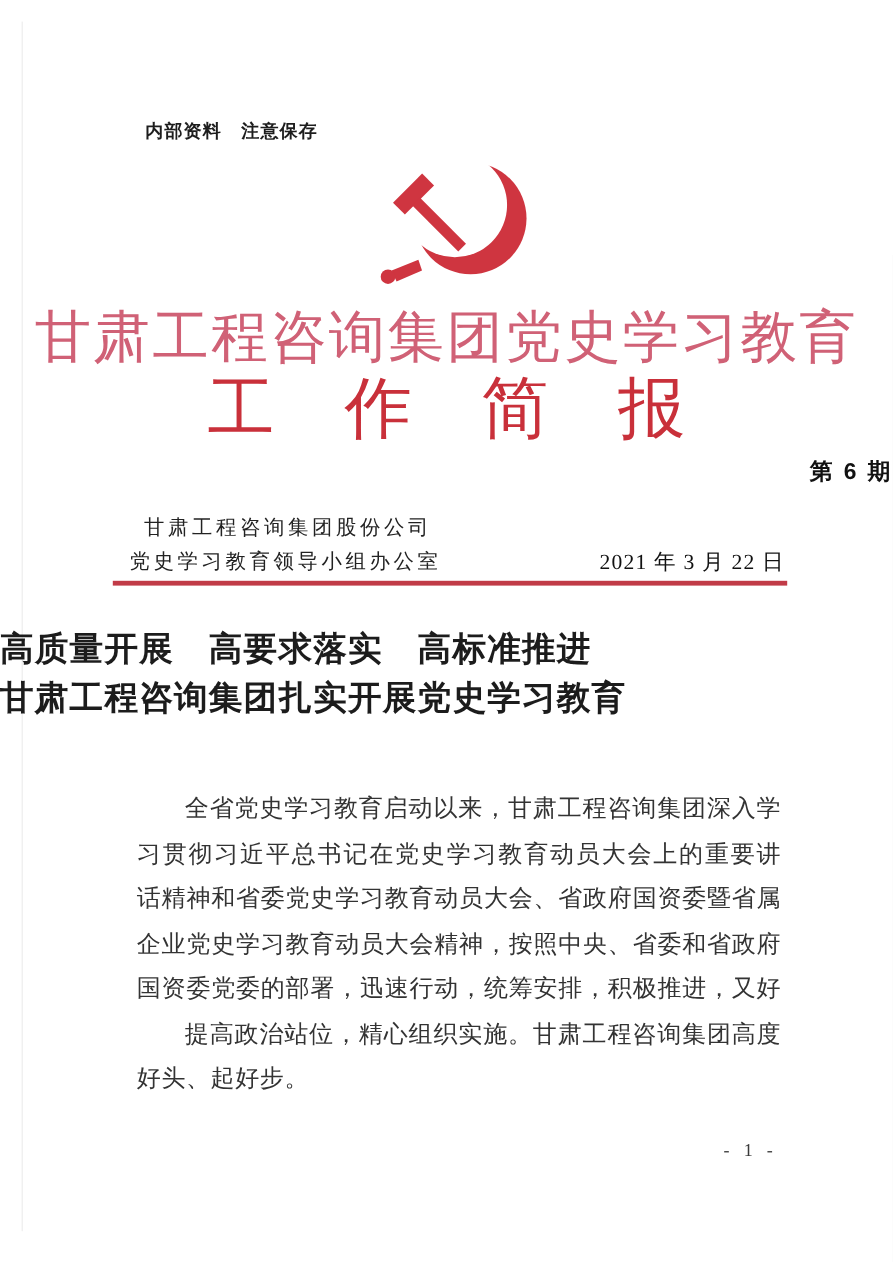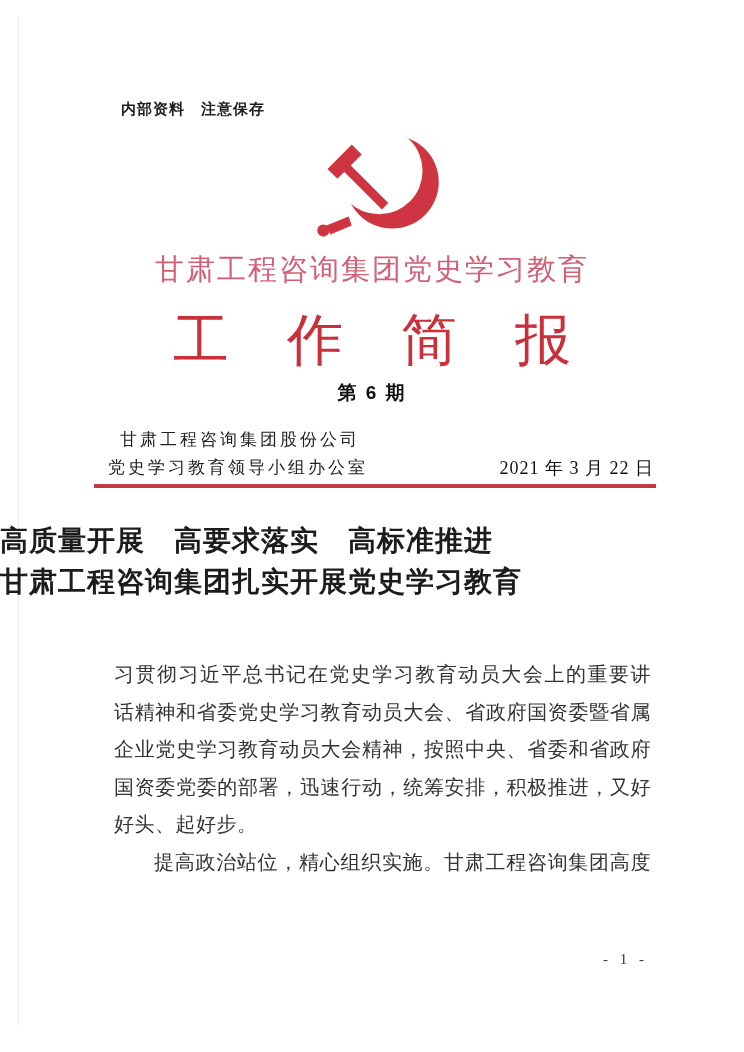--- a/index.html
+++ b/index.html
@@ -23,36 +23,36 @@
     position:absolute; left:121px; top:100px;
     font-family:"Liberation Sans", sans-serif;
     font-weight:bold; font-size:15px; letter-spacing:1px; color:#1d1d1d;
   }
   .emblem {
     position:absolute; left:296px; top:128px; width:162px; height:114px;
   }
   .org-title {
     position:absolute; left:0; right:0; top:250px;
     text-align:center;
-    font-size:29px; letter-spacing:2px; font-weight:500;
+    font-size:47px; letter-spacing:2px; font-weight:500;
     color:var(--title_pink,#d06176);
   }
   .brush-title {
     position:absolute; left:0; right:0; top:303px;
     display:flex; justify-content:center;
   }
   .brush-title span {
     font-size:56px; font-weight:normal;
     letter-spacing:58px; margin-right:-58px;
     color:var(--brush_red,#c9303a);
     font-family:"DejaVu Serif", serif;
   }
   .issue {
     position:absolute; left:0; right:0; top:380px;
-    text-align:center;
+    text-align:right;
     font-family:"Liberation Sans", sans-serif;
     font-weight:bold; font-size:19px; letter-spacing:2px; color:#111;
   }
   .issuer-1 { position:absolute; left:120px; top:428px; font-size:17px; letter-spacing:3px; color:#222; }
   .issuer-2 { position:absolute; left:108px; top:456px; font-size:17px; letter-spacing:3px; color:#222; }
   .issue-date { position:absolute; right:90px; top:456px; font-size:18px; letter-spacing:1px; color:#111; }
   .red-rule {
     position:absolute; left:94px; top:484px; width:562px; height:4px;
     background:var(--rule_red,#c13b47);
   }
@@ -114,23 +114,24 @@
   <div class="issuer-1">甘肃工程咨询集团股份公司</div>
   <div class="issuer-2">党史学习教育领导小组办公室</div>
   <div class="issue-date">2021 年 3 月 22 日</div>
 
   <div class="red-rule"></div>
 
   <div class="headline l1">高质量开展　高要求落实　高标准推进</div>
   <div class="headline l2">甘肃工程咨询集团扎实开展党史学习教育</div>
 
   <div class="body-text">
+    <div class="bodyline indent">全省党史学习教育启动以来，甘肃工程咨询集团深入学</div>
     <div class="bodyline">习贯彻习近平总书记在党史学习教育动员大会上的重要讲</div>
     <div class="bodyline">话精神和省委党史学习教育动员大会、省政府国资委暨省属</div>
     <div class="bodyline">企业党史学习教育动员大会精神，按照中央、省委和省政府</div>
     <div class="bodyline">国资委党委的部署，迅速行动，统筹安排，积极推进，又好</div>
+    <div class="bodyline indent">提高政治站位，精心组织实施。甘肃工程咨询集团高度</div>
     <div class="bodyline no-justify">好头、起好步。</div>
-    <div class="bodyline indent">提高政治站位，精心组织实施。甘肃工程咨询集团高度</div>
   </div>
 
   <div class="page-number">- 1 -</div>
 
 </div>
 
 </body></html>

